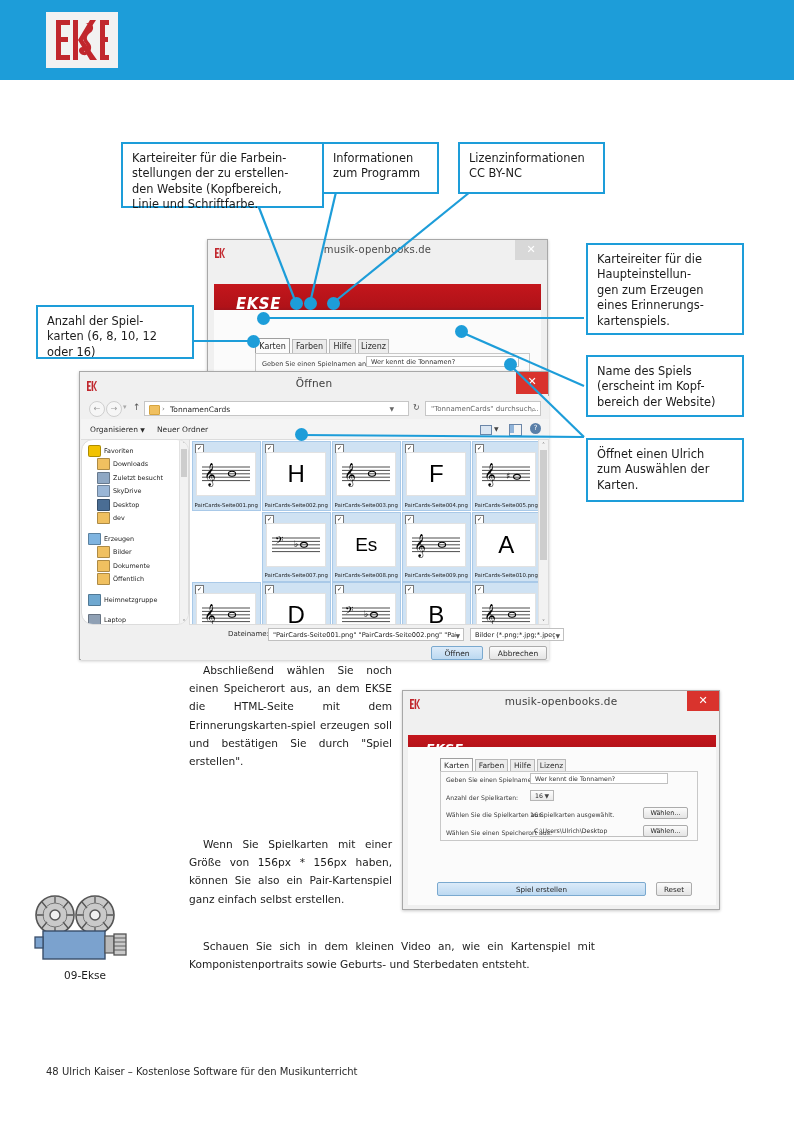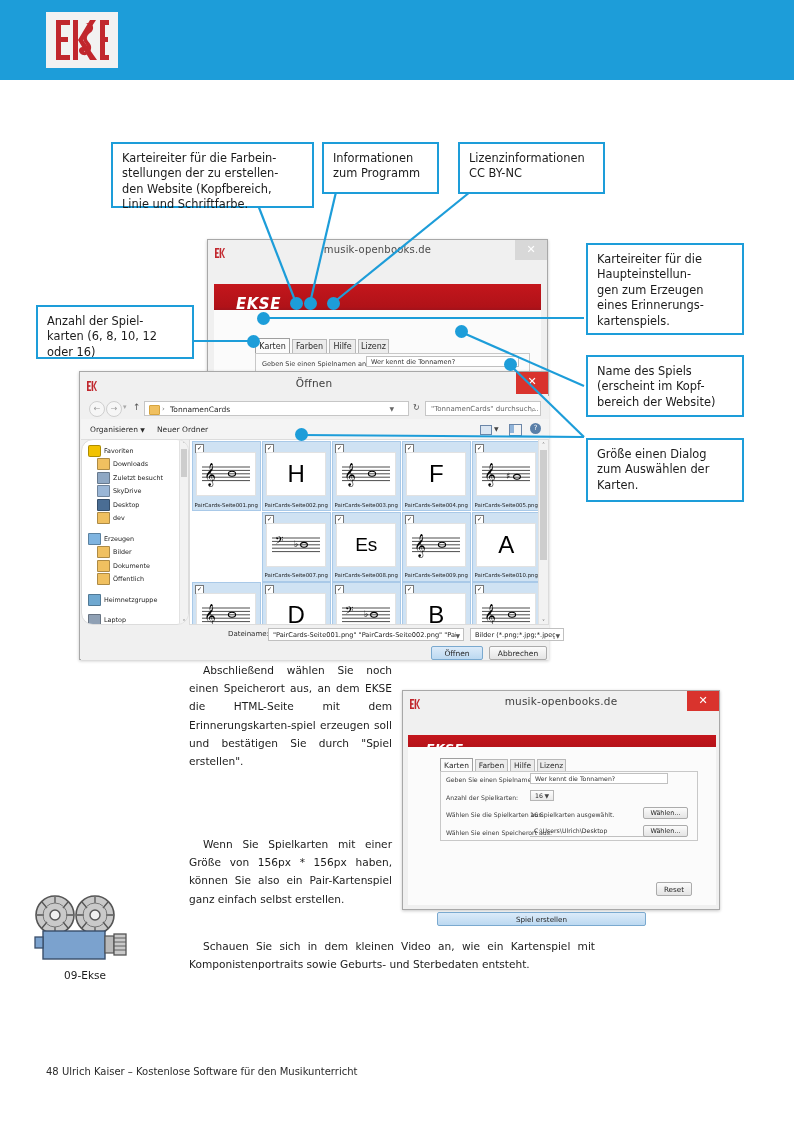--- a/index.html
+++ b/index.html
@@ -142,40 +142,40 @@
 
 <div class="abs dot" style="left:290px;top:297px;width:13px;height:13px;"></div>
 <div class="abs dot" style="left:304px;top:297px;width:13px;height:13px;"></div>
 <div class="abs dot" style="left:327px;top:297px;width:13px;height:13px;"></div>
 <div class="abs dot" style="left:247px;top:335px;width:13px;height:13px;"></div>
 <div class="abs dot" style="left:257px;top:312px;width:13px;height:13px;"></div>
 <div class="abs dot" style="left:455px;top:325px;width:13px;height:13px;"></div>
 <div class="abs dot" style="left:504px;top:358px;width:13px;height:13px;"></div>
 <div class="abs dot" style="left:295px;top:428px;width:13px;height:13px;"></div>
 
-<div class="abs callout" style="left:111px;top:142px;width:203px;height:66px;white-space:pre-line;">Karteireiter für die Farbein-
+<div class="abs callout" style="left:121px;top:142px;width:203px;height:66px;white-space:pre-line;">Karteireiter für die Farbein-
 stellungen der zu erstellen-
 den Website (Kopfbereich,
 Linie und Schriftfarbe.</div>
 <div class="abs callout" style="left:322px;top:142px;width:117px;height:52px;white-space:pre-line;">Informationen
 zum Programm</div>
 <div class="abs callout" style="left:458px;top:142px;width:147px;height:52px;white-space:pre-line;">Lizenzinformationen
 CC BY-NC</div>
 <div class="abs callout" style="left:36px;top:305px;width:158px;height:54px;white-space:pre-line;">Anzahl der Spiel-
 karten (6, 8, 10, 12
 oder 16)</div>
 <div class="abs callout" style="left:586px;top:243px;width:158px;height:92px;white-space:pre-line;">Karteireiter für die
 Haupteinstellun-
 gen zum Erzeugen
 eines Erinnerungs-
 kartenspiels.</div>
 <div class="abs callout" style="left:586px;top:355px;width:158px;height:62px;white-space:pre-line;">Name des Spiels
 (erscheint im Kopf-
 bereich der Website)</div>
-<div class="abs callout" style="left:586px;top:438px;width:158px;height:64px;white-space:pre-line;">Größe einen Dialog
+<div class="abs callout" style="left:586px;top:438px;width:158px;height:64px;white-space:pre-line;">Öffnet einen Ulrich
 zum Auswählen der
 Karten.</div>
 
 <div class="abs win" id="ekse-top" style="left:207px;top:239px;width:341px;height:140px;z-index:20;">
   <div class="win-title">
     <span class="win-ico">
       <svg width="12" height="12" viewBox="0 0 12 12">
           <g fill="#c1272d">
       <rect x="1" y="1" width="1.6" height="10"></rect>
             <rect x="1" y="1" width="4" height="1.6"></rect>
@@ -569,21 +569,21 @@
     </div>
 
     <div class="flabel" style="left:38px;top:64px;font-size:6.2px;">Wählen Sie die Spielkarten aus:</div>
     <div class="flabel" style="left:122px;top:64px;font-size:6.2px;">16 Spielkarten ausgewählt.</div>
     <div class="fbtn" style="left:235px;top:60px;width:45px;height:12px;font-size:6.5px;">Wählen...</div>
 
     <div class="flabel" style="left:38px;top:82px;font-size:6.2px;">Wählen Sie einen Speicherort aus:</div>
     <div class="fline" style="left:122px;top:77px;width:138px;height:13px;font-size:6.2px;">C:\Users\Ulrich\Desktop</div>
     <div class="fbtn" style="left:235px;top:78px;width:45px;height:12px;font-size:6.5px;">Wählen...</div>
 
-    <div class="fbtn primary" style="left:29px;top:135px;width:209px;height:14px;font-size:7.2px;margin-top:30px;">Spiel erstellen</div>
+    <div class="fbtn primary" style="left:29px;top:135px;width:209px;height:14px;font-size:7.2px;">Spiel erstellen</div>
     <div class="fbtn" style="left:248px;top:135px;width:36px;height:14px;font-size:7.2px;">Reset</div>
   </div>
 </div>
 
 <div class="abs para indent" style="left:189px;top:661px;width:203px;">Abschließend wählen Sie noch einen Speicherort aus, an dem EKSE die HTML-Seite mit dem Erinnerungskarten-spiel erzeugen soll und bestätigen Sie durch "Spiel erstellen".</div>
 <div class="abs para indent" style="left:189px;top:835px;width:203px;">Wenn Sie Spielkarten mit einer Größe von 156px * 156px haben, können Sie also ein Pair-Kartenspiel ganz einfach selbst erstellen.</div>
 <div class="abs para indent" style="left:189px;top:937px;width:406px;">Schauen Sie sich in dem kleinen Video an, wie ein Kartenspiel mit Komponistenportraits sowie Geburts- und Sterbedaten entsteht.</div>
 
 <div class="abs" style="left:25px;top:893px;width:120px;height:72px;">
   <svg width="120" height="72" viewBox="0 0 120 72">

